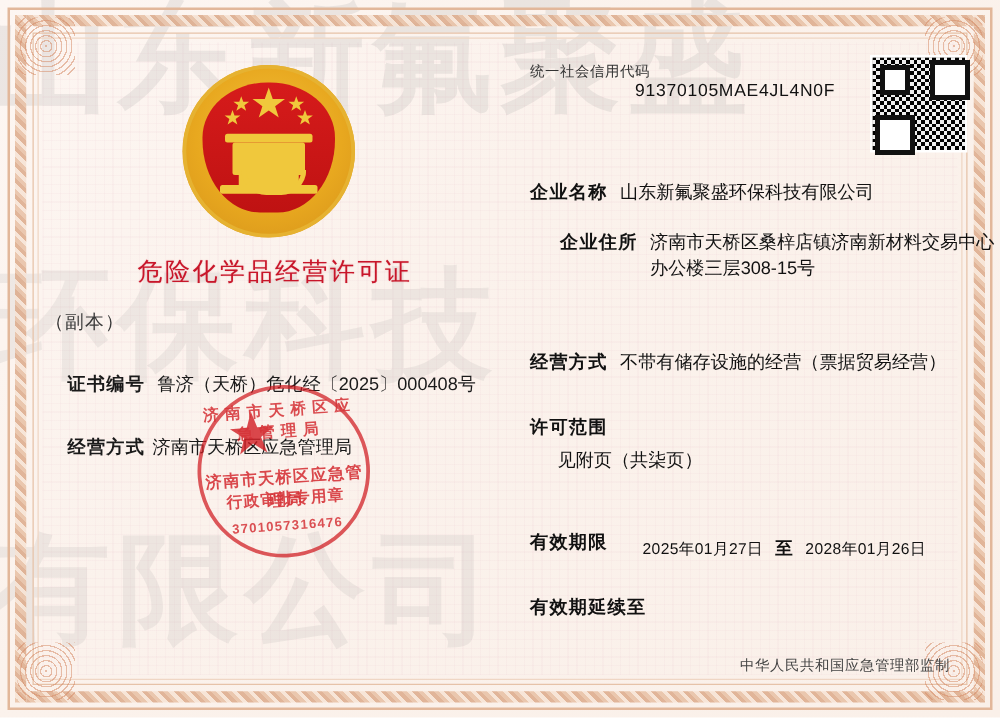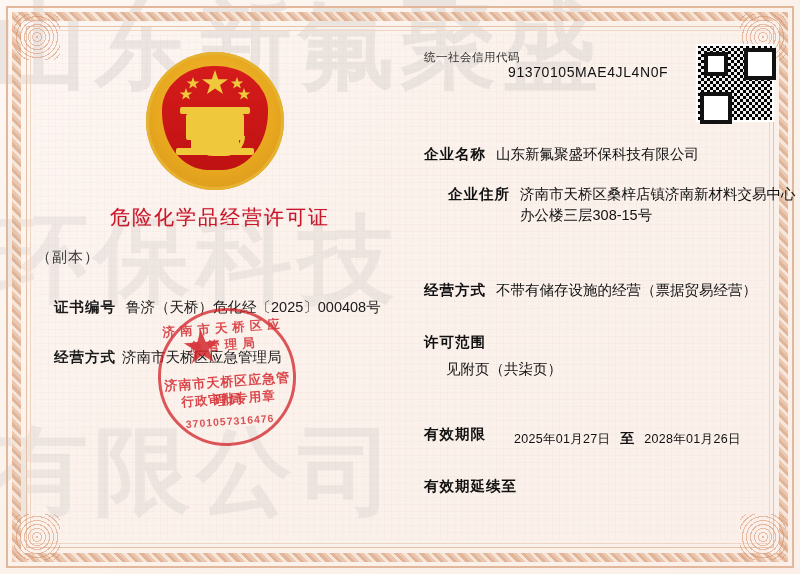--- a/index.html
+++ b/index.html
@@ -460,13 +460,14 @@
         <span>2028年01月26日</span>
       </span>
     </div>
 
     <div class="rfield r-extend">
       <span class="lbl">有效期延续至</span>
       <span class="val" style="margin-left:0;display:inline"></span>
     </div>
   </div>
 
+  <div class="footer">中华人民共和国应急管理部监制</div>
 </div>
 
 </body></html>

